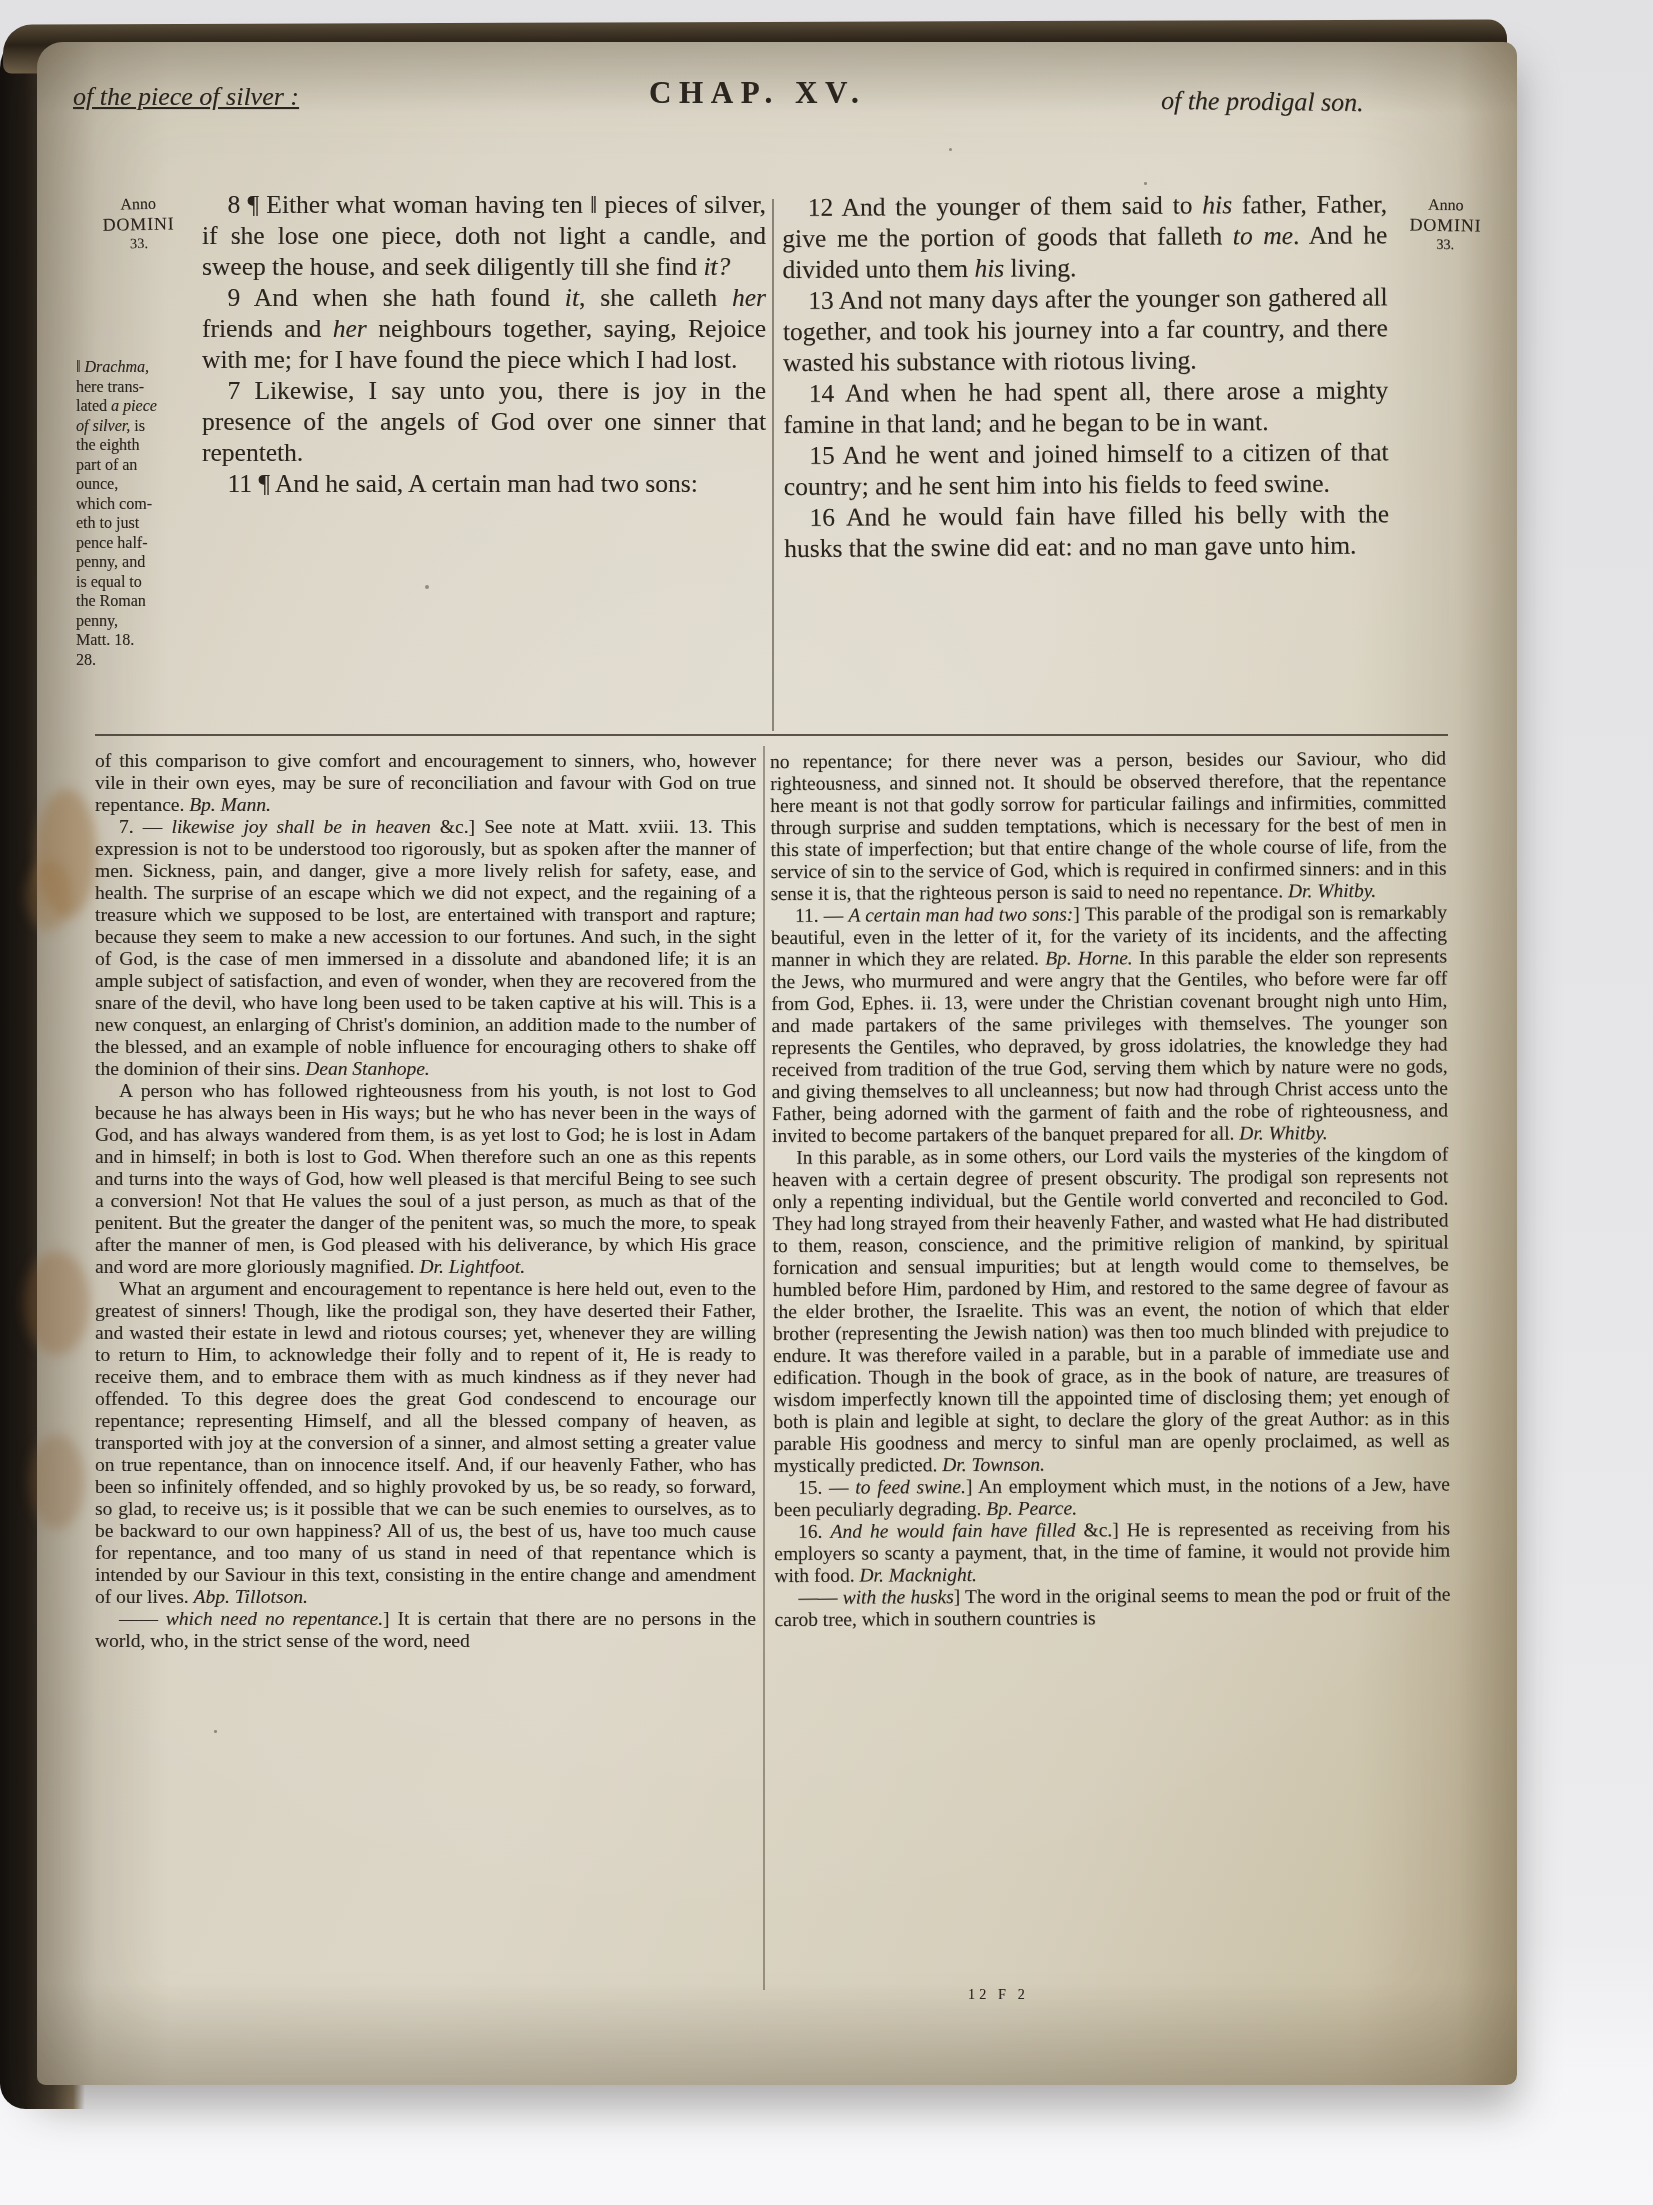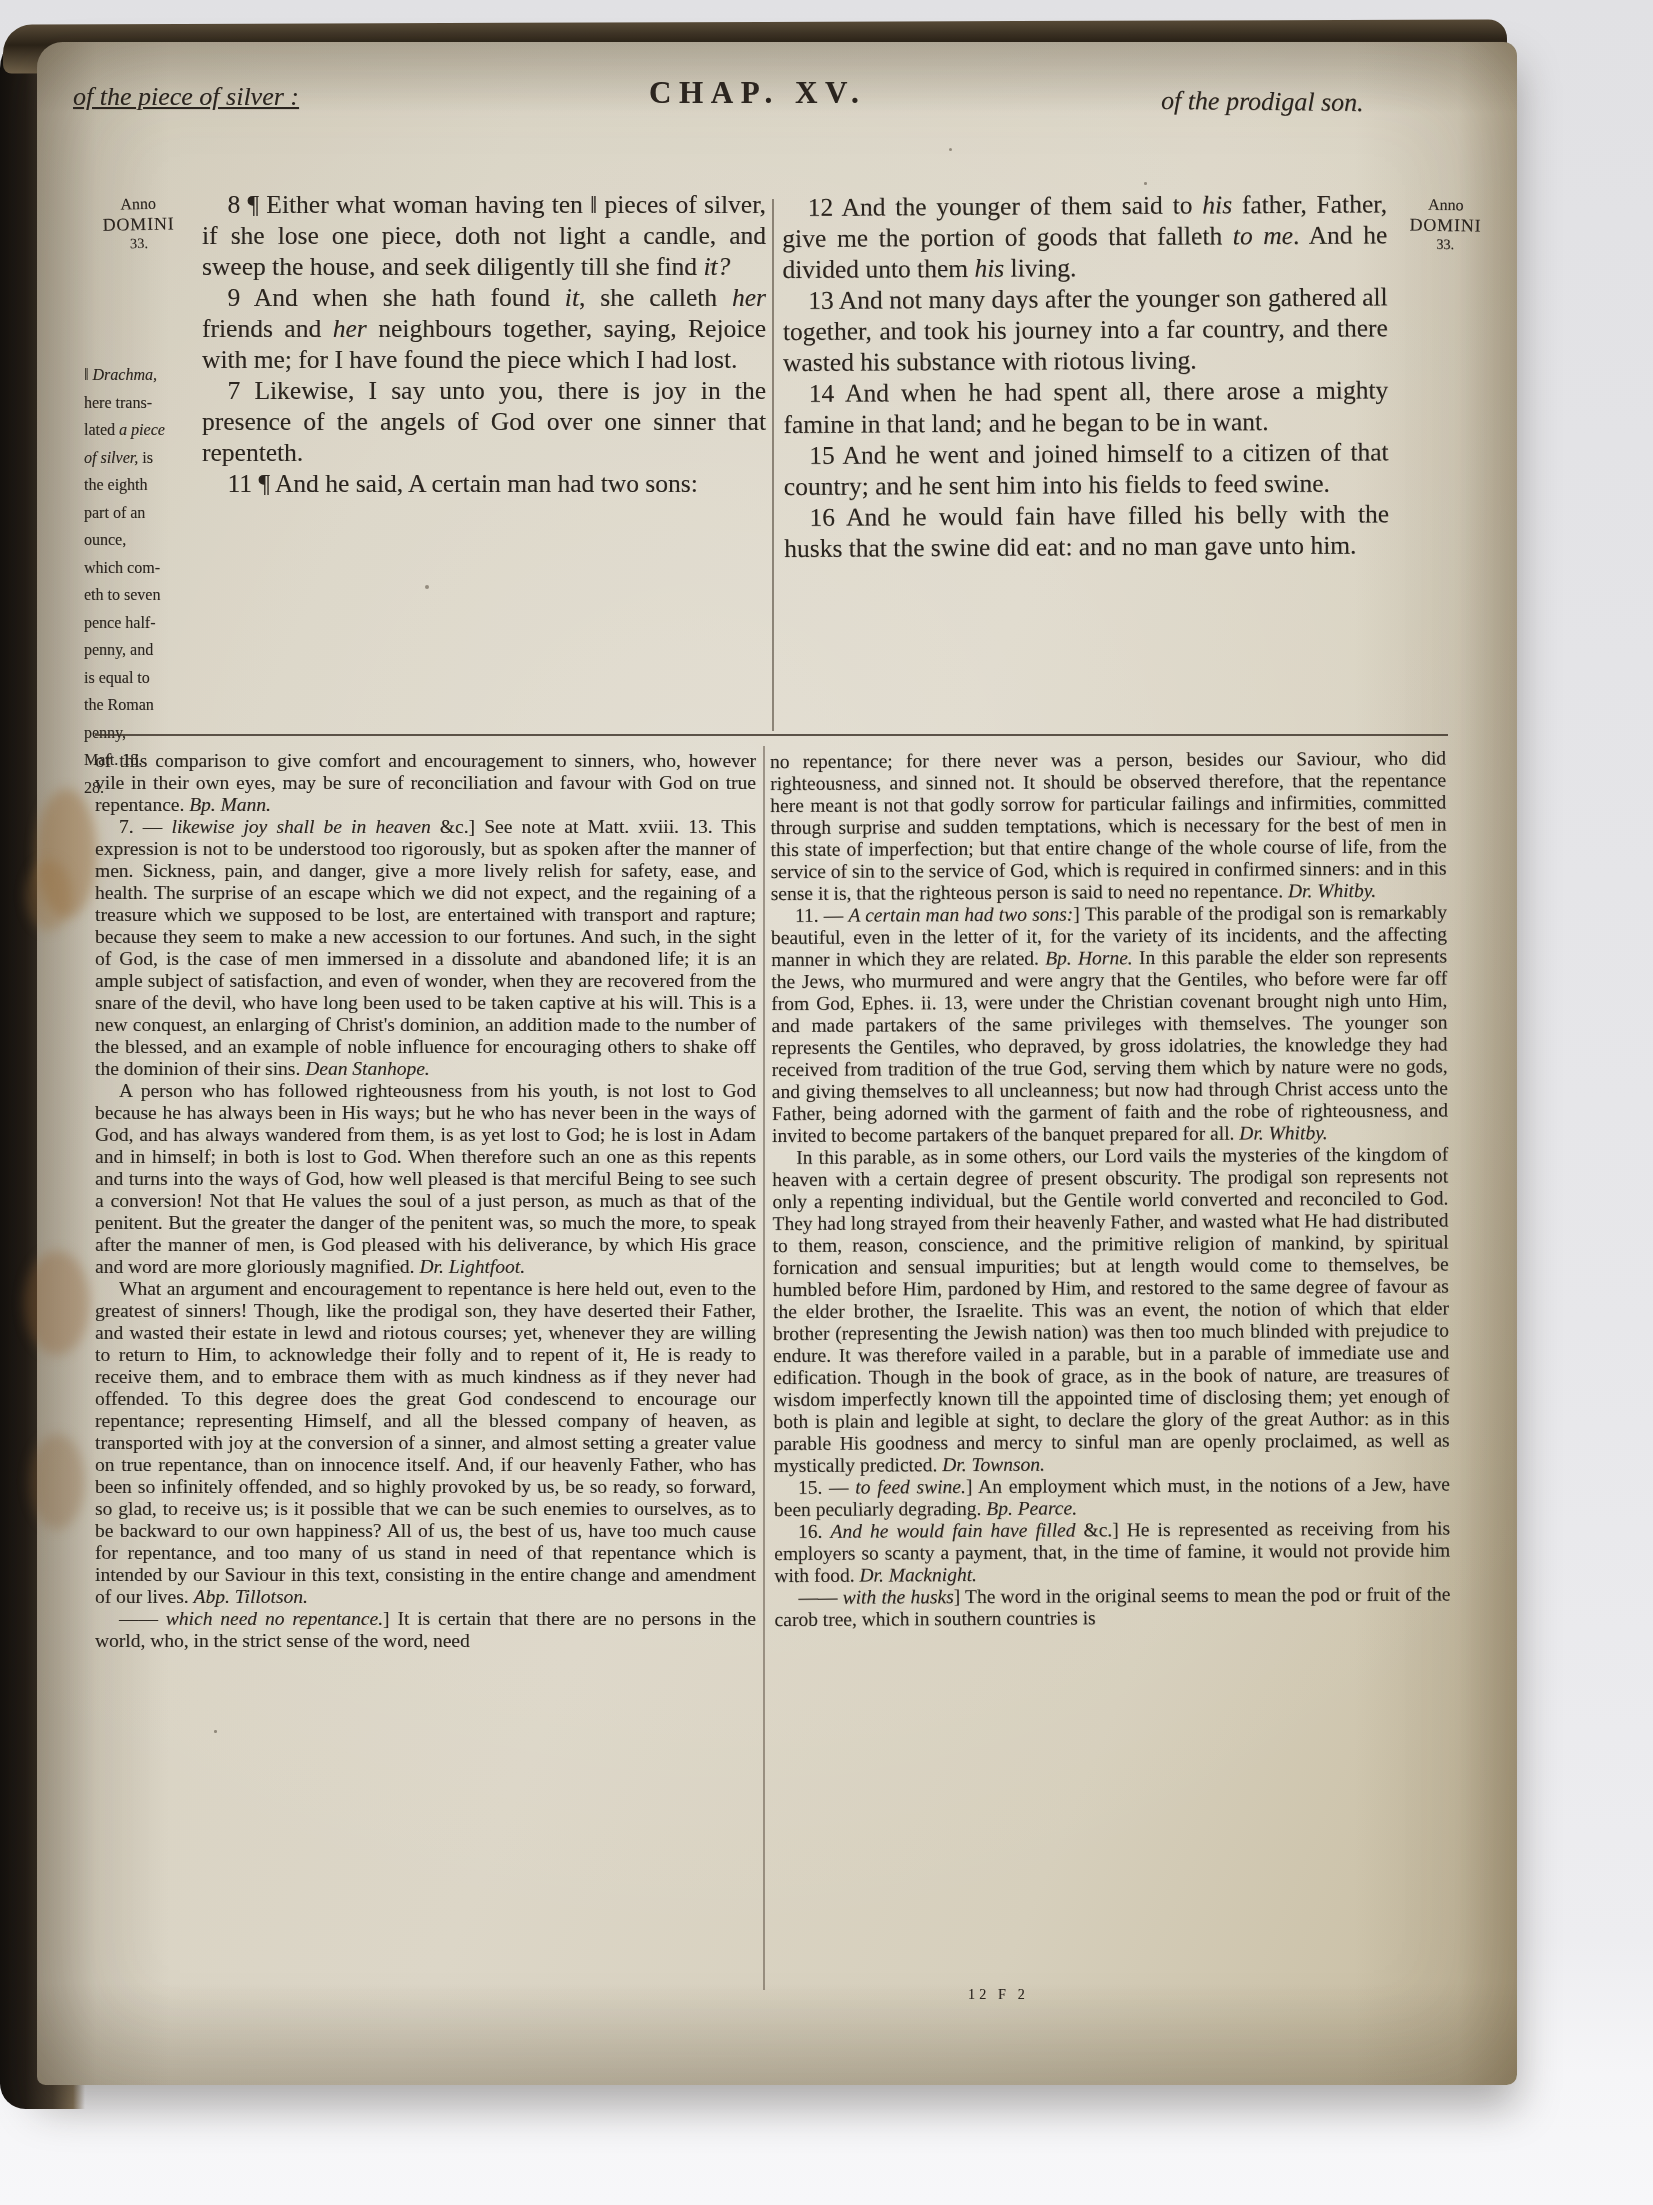--- a/index.html
+++ b/index.html
@@ -69,21 +69,21 @@
   .hdr-right{left:1161px;top:87px;font-style:italic;font-size:26px;white-space:nowrap;transform:rotate(0.6deg);}
 
   .anno{width:107px;text-align:center;line-height:1.22;}
   .anno-left{left:85px;top:194px;transform:rotate(-1.2deg);}
   .anno-right{left:1392px;top:195px;transform:rotate(0.8deg);}
   .anno .l1{font-size:16px;display:block;}
   .anno .l2{font-size:18px;display:block;letter-spacing:0.8px;}
   .anno .l3{font-size:14.4px;display:block;}
 
   .margin-note{left:76px;top:357px;width:126px;font-size:16px;line-height:19.5px;}
-  .margin-note div{margin:8px;}
+  .margin-note div{margin:0;}
 
   .bible{font-size:25.5px;line-height:31px;text-align:justify;hyphens:auto;}
   .bible p{margin:0;text-indent:25.5px;}
   .bible-left{left:202px;top:189px;width:564px;}
   .bible-right{left:782px;top:192px;width:605px;transform:rotate(-0.35deg);transform-origin:left top;}
 
   .vrule-top{left:772px;top:199px;width:1.7px;height:532px;background:rgba(70,58,45,0.55);}
   .hrule{left:95px;top:734px;width:1353px;height:2.1px;background:rgba(58,48,38,0.8);}
   .vrule-bottom{left:763px;top:746px;width:1.5px;height:1244px;background:rgba(70,58,45,0.45);}
 
@@ -134,21 +134,21 @@
 
     <div class="margin-note">
         <div>‖ <i>Drachma,</i></div>
         <div>here trans-</div>
         <div>lated <i>a piece</i></div>
         <div><i>of silver,</i> is</div>
         <div>the eighth</div>
         <div>part of an</div>
         <div>ounce,</div>
         <div>which com-</div>
-        <div>eth to seven</div>
+        <div>eth to just</div>
         <div>pence half-</div>
         <div>penny, and</div>
         <div>is equal to</div>
         <div>the Roman</div>
         <div>penny,</div>
         <div>Matt. 18.</div>
         <div>28.</div>
       </div>
 
     <div class="bible bible-left">

